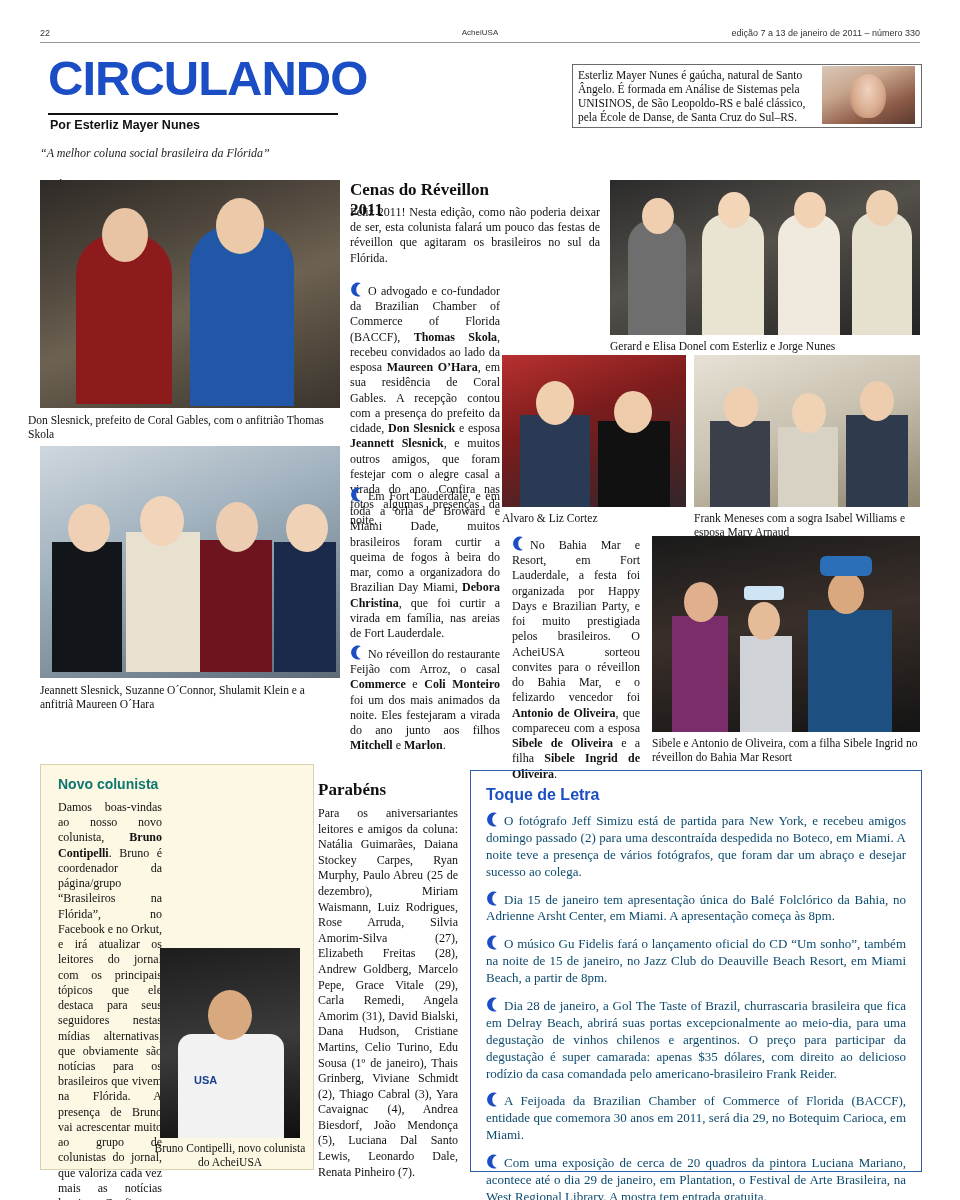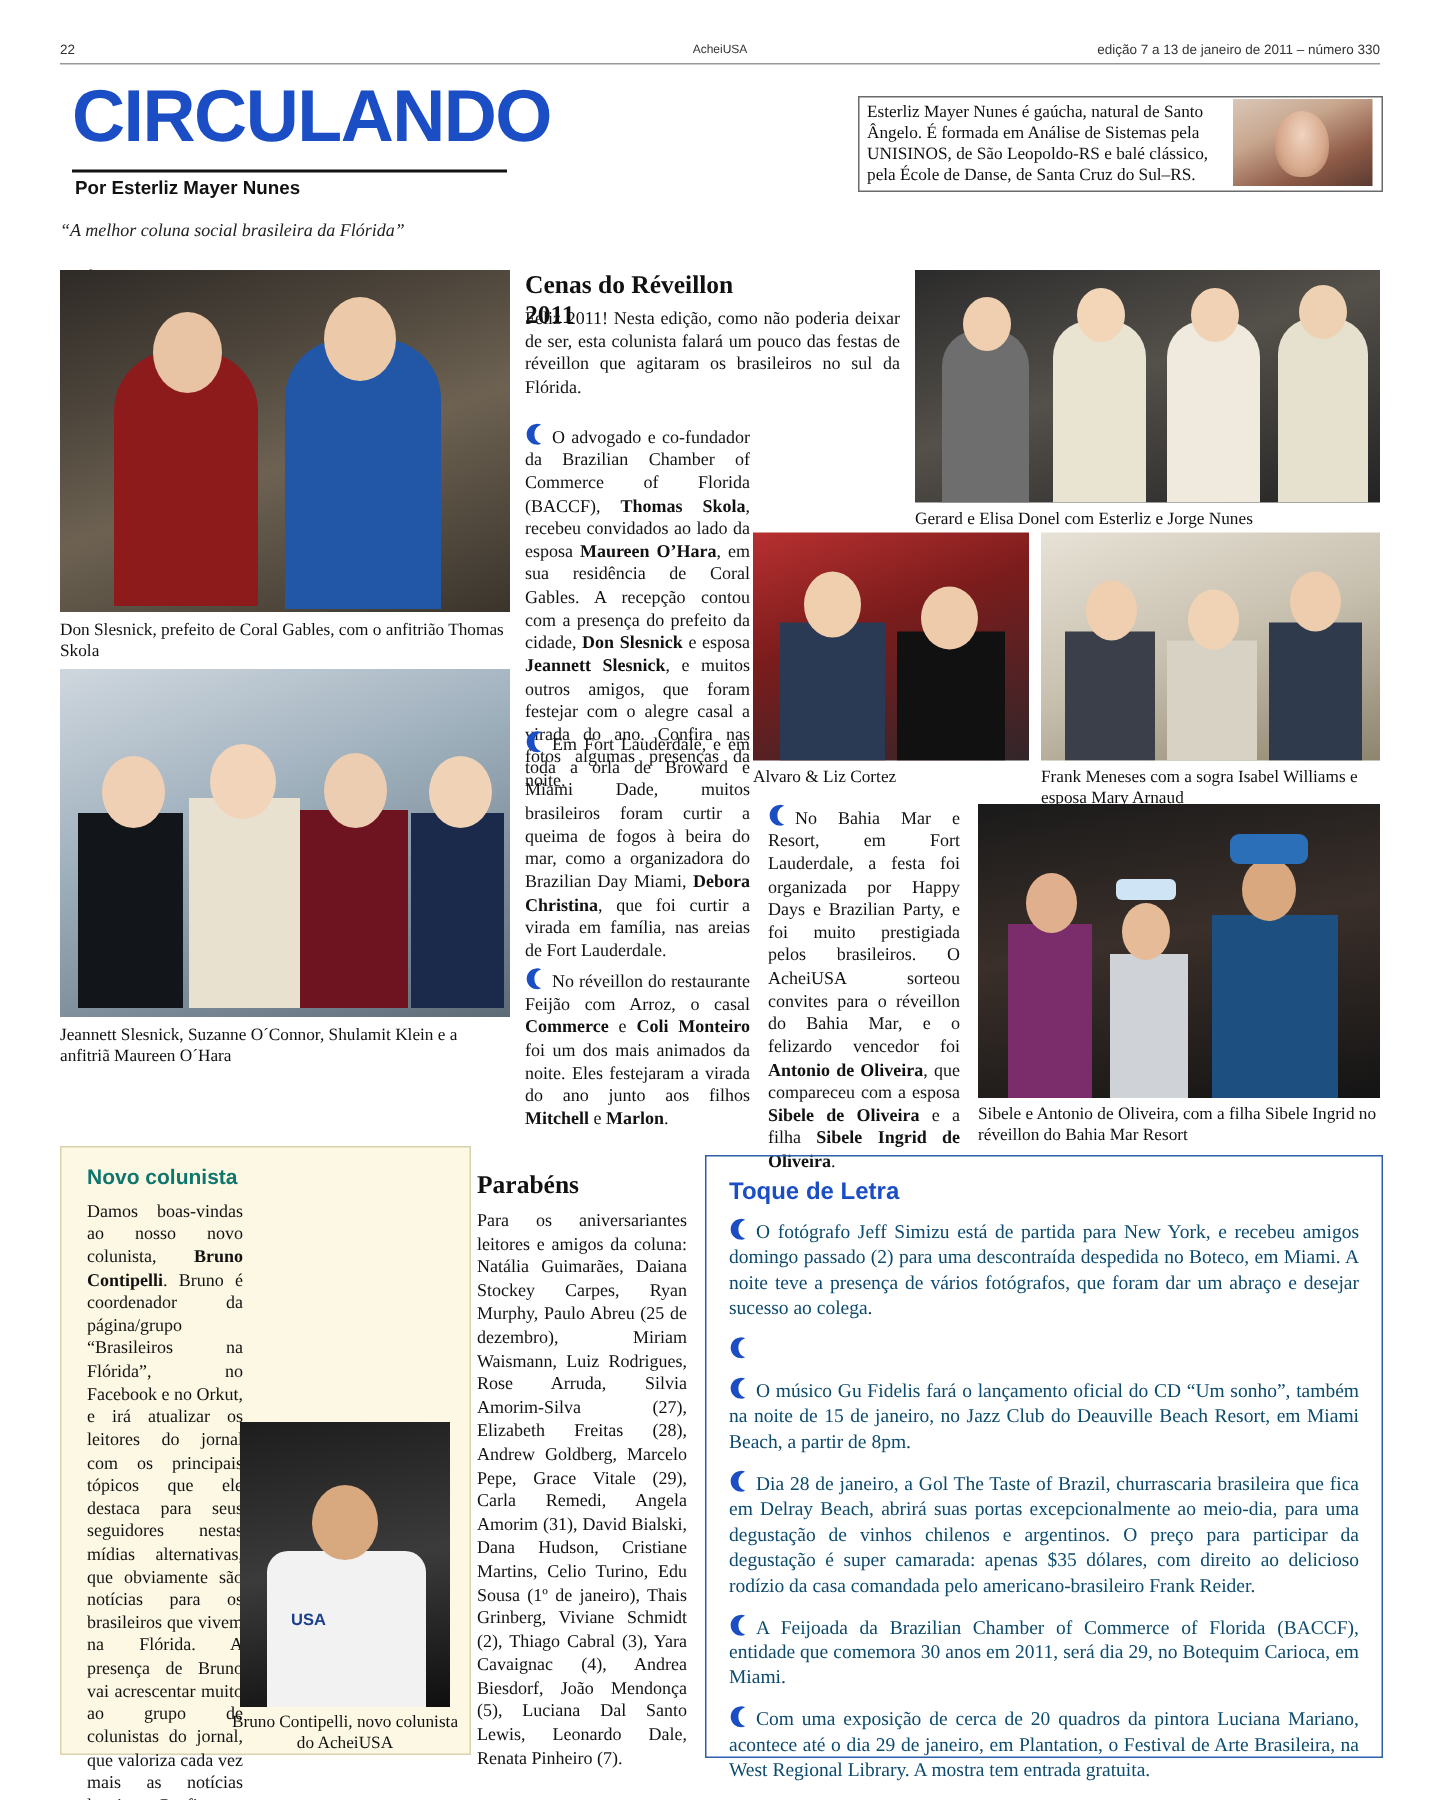--- a/index.html
+++ b/index.html
@@ -116,21 +116,21 @@
   .p{font-size:12px;line-height:1.26;text-align:justify;margin:0 0 6px 0;color:#111;}
 
   .moon{display:inline-block;width:15px;height:15px;vertical-align:-2px;margin-right:3px;}
 
   .lead{position:absolute;left:350px;top:205px;width:250px;font-size:12px;line-height:1.27;text-align:justify;}
   .mid2{position:absolute;left:350px;top:282px;width:150px;font-size:12px;line-height:1.27;text-align:justify;}
   .mid3{position:absolute;left:350px;top:487px;width:150px;font-size:12px;line-height:1.27;text-align:justify;}
   .mid4{position:absolute;left:350px;top:645px;width:150px;font-size:12px;line-height:1.27;text-align:justify;}
   .col3{position:absolute;left:512px;top:536px;width:128px;font-size:12px;line-height:1.27;text-align:justify;}
 
-  .cap1{left:40px;top:414px;width:300px;}
+  .cap1{left:28px;top:414px;width:300px;}
   .cap2{left:40px;top:684px;width:300px;}
   .cap3{left:610px;top:340px;width:310px;}
   .cap4{left:502px;top:512px;width:184px;}
   .cap5{left:694px;top:512px;width:226px;}
   .cap6{left:652px;top:737px;width:268px;}
   .cap7{left:150px;top:1142px;width:160px;text-align:center;}
 
   
   .novobox{position:absolute;left:40px;top:764px;width:272px;height:404px;background:#fdf8e3;border:1px solid #d9d2ae;}
   .novo-title{position:absolute;left:58px;top:776px;font-family:"Liberation Sans",sans-serif;font-weight:bold;font-size:14px;color:#0f766e;}
@@ -293,21 +293,21 @@
   <div class="toque-title">Toque de Letra</div>
   <div class="toque-list">
     <div class="toque-item">
       <span class="moon"><svg viewBox="0 0 16 16" width="15" height="15">
             <path d="M11.5 1.2A7.2 7.2 0 0 0 11.5 14.8 7.4 7.4 0 1 1 11.5 1.2z" fill="#1b4ec4"></path>
           </svg></span><span>O fotógrafo Jeff Simizu está de partida para New York, e recebeu amigos domingo passado (2) para uma descontraída despedida no Boteco, em Miami. A noite teve a presença de vários fotógrafos, que foram dar um abraço e desejar sucesso ao colega.</span>
     </div>
     <div class="toque-item">
       <span class="moon"><svg viewBox="0 0 16 16" width="15" height="15">
             <path d="M11.5 1.2A7.2 7.2 0 0 0 11.5 14.8 7.4 7.4 0 1 1 11.5 1.2z" fill="#1b4ec4"></path>
-          </svg></span>
+          </svg></span><span>Dia 15 de janeiro tem apresentação única do Balé Folclórico da Bahia, no Adrienne Arsht Center, em Miami. A apresentação começa às 8pm.</span>
     </div>
     <div class="toque-item">
       <span class="moon"><svg viewBox="0 0 16 16" width="15" height="15">
             <path d="M11.5 1.2A7.2 7.2 0 0 0 11.5 14.8 7.4 7.4 0 1 1 11.5 1.2z" fill="#1b4ec4"></path>
           </svg></span><span>O músico Gu Fidelis fará o lançamento oficial do CD “Um sonho”, também na noite de 15 de janeiro, no Jazz Club do Deauville Beach Resort, em Miami Beach, a partir de 8pm.</span>
     </div>
     <div class="toque-item">
       <span class="moon"><svg viewBox="0 0 16 16" width="15" height="15">
             <path d="M11.5 1.2A7.2 7.2 0 0 0 11.5 14.8 7.4 7.4 0 1 1 11.5 1.2z" fill="#1b4ec4"></path>
           </svg></span><span>Dia 28 de janeiro, a Gol The Taste of Brazil, churrascaria brasileira que fica em Delray Beach, abrirá suas portas excepcionalmente ao meio-dia, para uma degustação de vinhos chilenos e argentinos. O preço para participar da degustação é super camarada: apenas $35 dólares, com direito ao delicioso rodízio da casa comandada pelo americano-brasileiro Frank Reider.</span>

